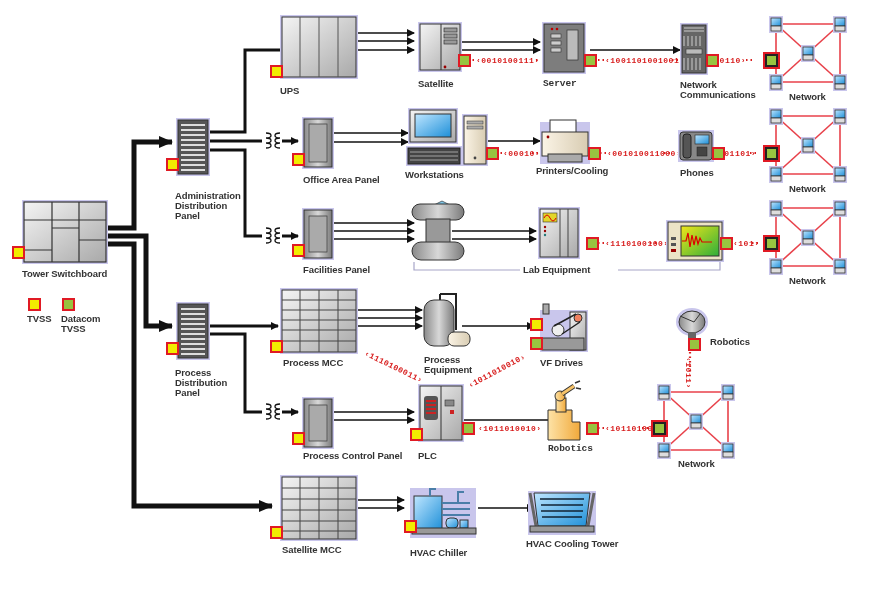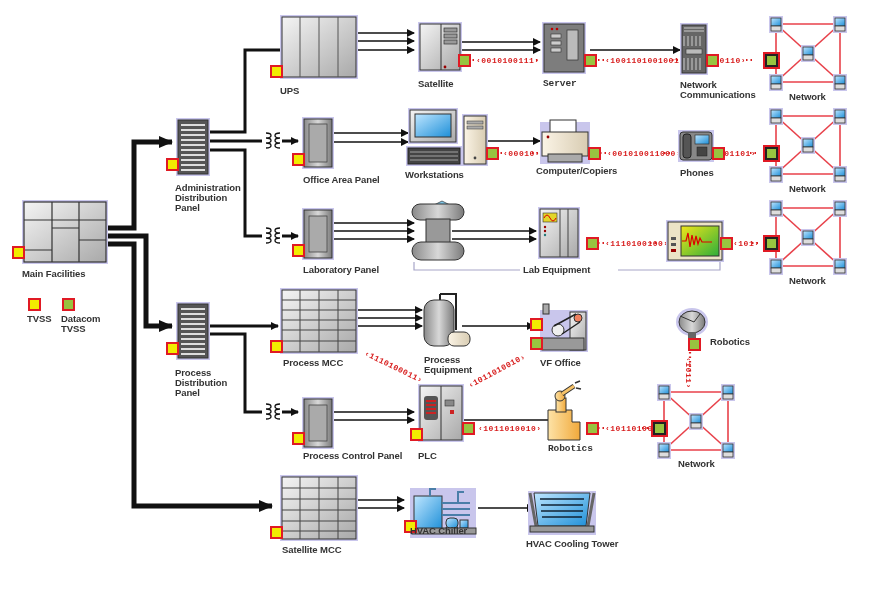--- a/index.html
+++ b/index.html
@@ -548,46 +548,46 @@
 
   <div class="tvss" style="left:28px;top:298px;"></div>
   <div class="dtvss" style="left:62px;top:298px;"></div>
 </div>
 
 <div>
   <div class="lbl" style="left:27px;top:314px;">TVSS</div>
   <div class="lbl" style="left:61px;top:314px;">Datacom
 TVSS</div>
 
-  <div class="lbl" style="left:22px;top:269px;">Main Facilities</div>
-  <div class="lbl" style="left:175px;top:183px;">Administration
+  <div class="lbl" style="left:22px;top:269px;">Tower Switchboard</div>
+  <div class="lbl" style="left:175px;top:191px;">Administration
 Distribution
 Panel</div>
   <div class="lbl" style="left:175px;top:368px;">Process
 Distribution
 Panel</div>
   <div class="lbl" style="left:280px;top:86px;">UPS</div>
   <div class="lbl" style="left:418px;top:79px;">Satellite</div>
   <div class="lbl" style="left:543px;top:79px;font-family:Liberation Mono, monospace;">Server</div>
   <div class="lbl" style="left:680px;top:80px;">Network
 Communications</div>
   <div class="lbl" style="left:789px;top:92px;">Network</div>
   <div class="lbl" style="left:303px;top:175px;">Office Area Panel</div>
   <div class="lbl" style="left:405px;top:170px;text-align:center;">Workstations</div>
-  <div class="lbl" style="left:536px;top:166px;">Computer/Copiers</div>
+  <div class="lbl" style="left:536px;top:166px;">Printers/Cooling</div>
   <div class="lbl" style="left:680px;top:168px;">Phones</div>
   <div class="lbl" style="left:789px;top:184px;">Network</div>
-  <div class="lbl" style="left:303px;top:265px;">Laboratory Panel</div>
+  <div class="lbl" style="left:303px;top:265px;">Facilities Panel</div>
   <div class="lbl" style="left:523px;top:265px;">Lab Equipment</div>
   <div class="lbl" style="left:789px;top:276px;">Network</div>
   <div class="lbl" style="left:283px;top:358px;">Process MCC</div>
   <div class="lbl" style="left:424px;top:355px;">Process
 Equipment</div>
-  <div class="lbl" style="left:540px;top:358px;">VF Office</div>
+  <div class="lbl" style="left:540px;top:358px;">VF Drives</div>
   <div class="lbl" style="left:710px;top:337px;">Robotics</div>
   <div class="lbl" style="left:303px;top:451px;">Process Control Panel</div>
   <div class="lbl" style="left:418px;top:451px;">PLC</div>
   <div class="lbl" style="left:548px;top:444px;font-family:Liberation Mono, monospace;">Robotics</div>
   <div class="lbl" style="left:678px;top:459px;">Network</div>
   <div class="lbl" style="left:282px;top:545px;">Satellite MCC</div>
-  <div class="lbl" style="left:410px;top:526px;">HVAC Chiller</div>
+  <div class="lbl" style="left:410px;top:548px;">HVAC Chiller</div>
   <div class="lbl" style="left:526px;top:539px;">HVAC Cooling Tower</div>
 </div>
 
 </body></html>

